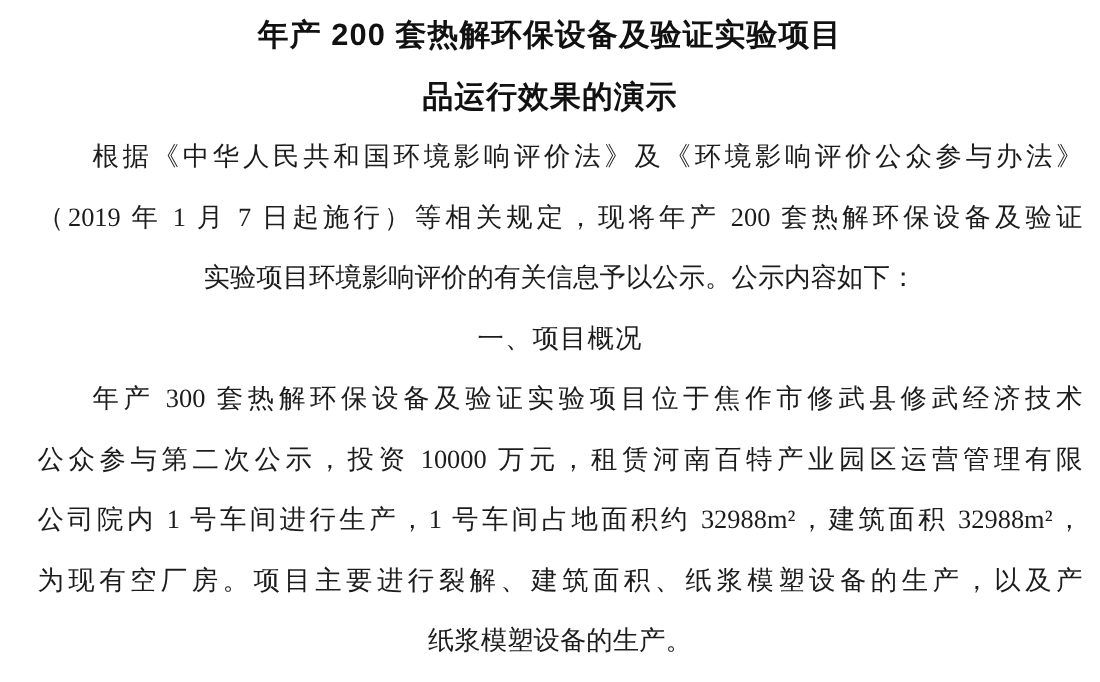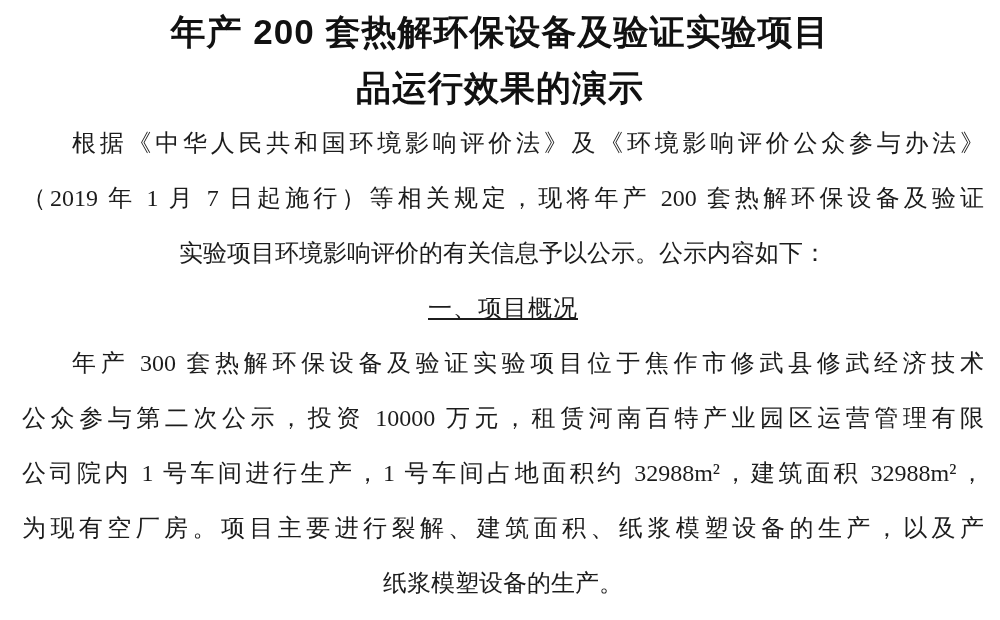--- a/index.html
+++ b/index.html
@@ -13,53 +13,52 @@
     background: #ffffff;
     color: #1c1c1c;
     overflow: hidden;
     box-sizing: border-box;
     padding-top: 4px;
   }
   .doc-title {
     text-align: center;
     font-family: "Liberation Sans", "DejaVu Sans", sans-serif;
     font-weight: bold;
-    font-size: 35px;
+    font-size: 28px;
     color: #111111;
   }
   .doc-title .title-line {
     height: 56px;
     line-height: 56px;
     letter-spacing: 1px;
   }
   .doc-body {
     font-family: "Liberation Serif", "DejaVu Serif", serif;
     font-size: 24px;
     color: #1c1c1c;
-    padding-left: 22px;
+    padding-left: 34px;
     padding-right: 16px;
   }
   .line {
     height: 55px;
     line-height: 55px;
     white-space: nowrap;
     text-align: center;
   }
   .line.justify {
     white-space: normal;
     text-align: justify;
     text-align-last: justify;
     overflow: hidden;
   }
   .line.indent {
     padding-left: 50px;
   }
   .line.heading {
     letter-spacing: 1px;
-    text-decoration: underline;
   }
 </style>
 </head>
 <body>
 
 <div class="page">
 
   <div class="doc-title">
     <div class="title-line">年产 200 套热解环保设备及验证实验项目</div>
     <div class="title-line">品运行效果的演示</div>

